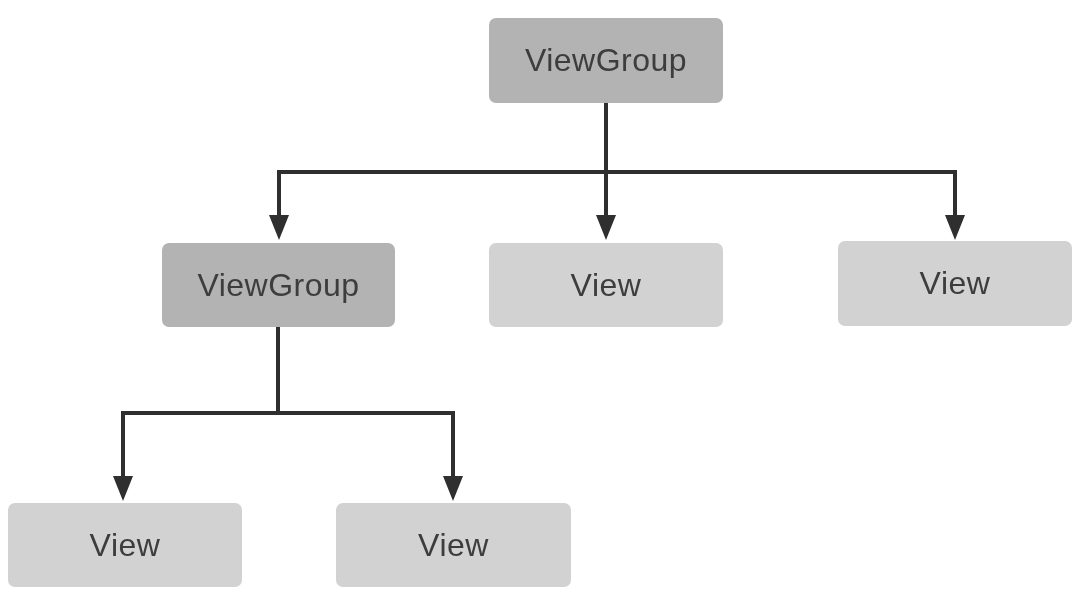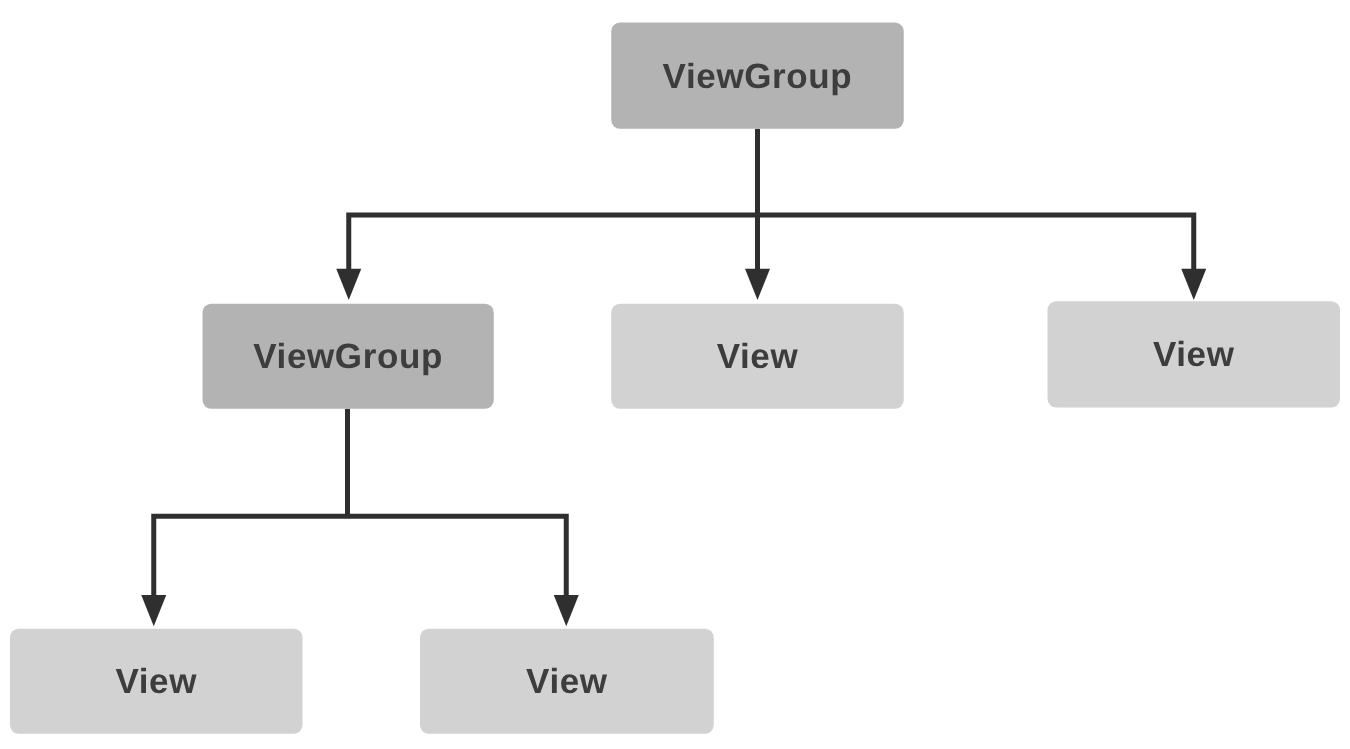--- a/index.html
+++ b/index.html
@@ -31,22 +31,22 @@
   .connectors polygon {
     fill: var(--connector, #2f2f2f);
     stroke: none;
   }
   .node {
     position: absolute;
     display: flex;
     align-items: center;
     justify-content: center;
     border-radius: 7px;
-    font-weight: bold;
-    font-size: 28px;
+    font-weight: normal;
+    font-size: 32px;
     letter-spacing: 0.5px;
     color: var(--label, #3d3d3d);
     box-sizing: border-box;
   }
   .node.viewgroup { background: var(--viewgroup-fill, #b3b3b3); }
   .node.view      { background: var(--view-fill, #d2d2d2); }
 
   
   #node-root            { left: 489px; top: 18px;  width: 234px; height: 85px; }
   #node-child-viewgroup { left: 162px; top: 243px; width: 233px; height: 84px; }

